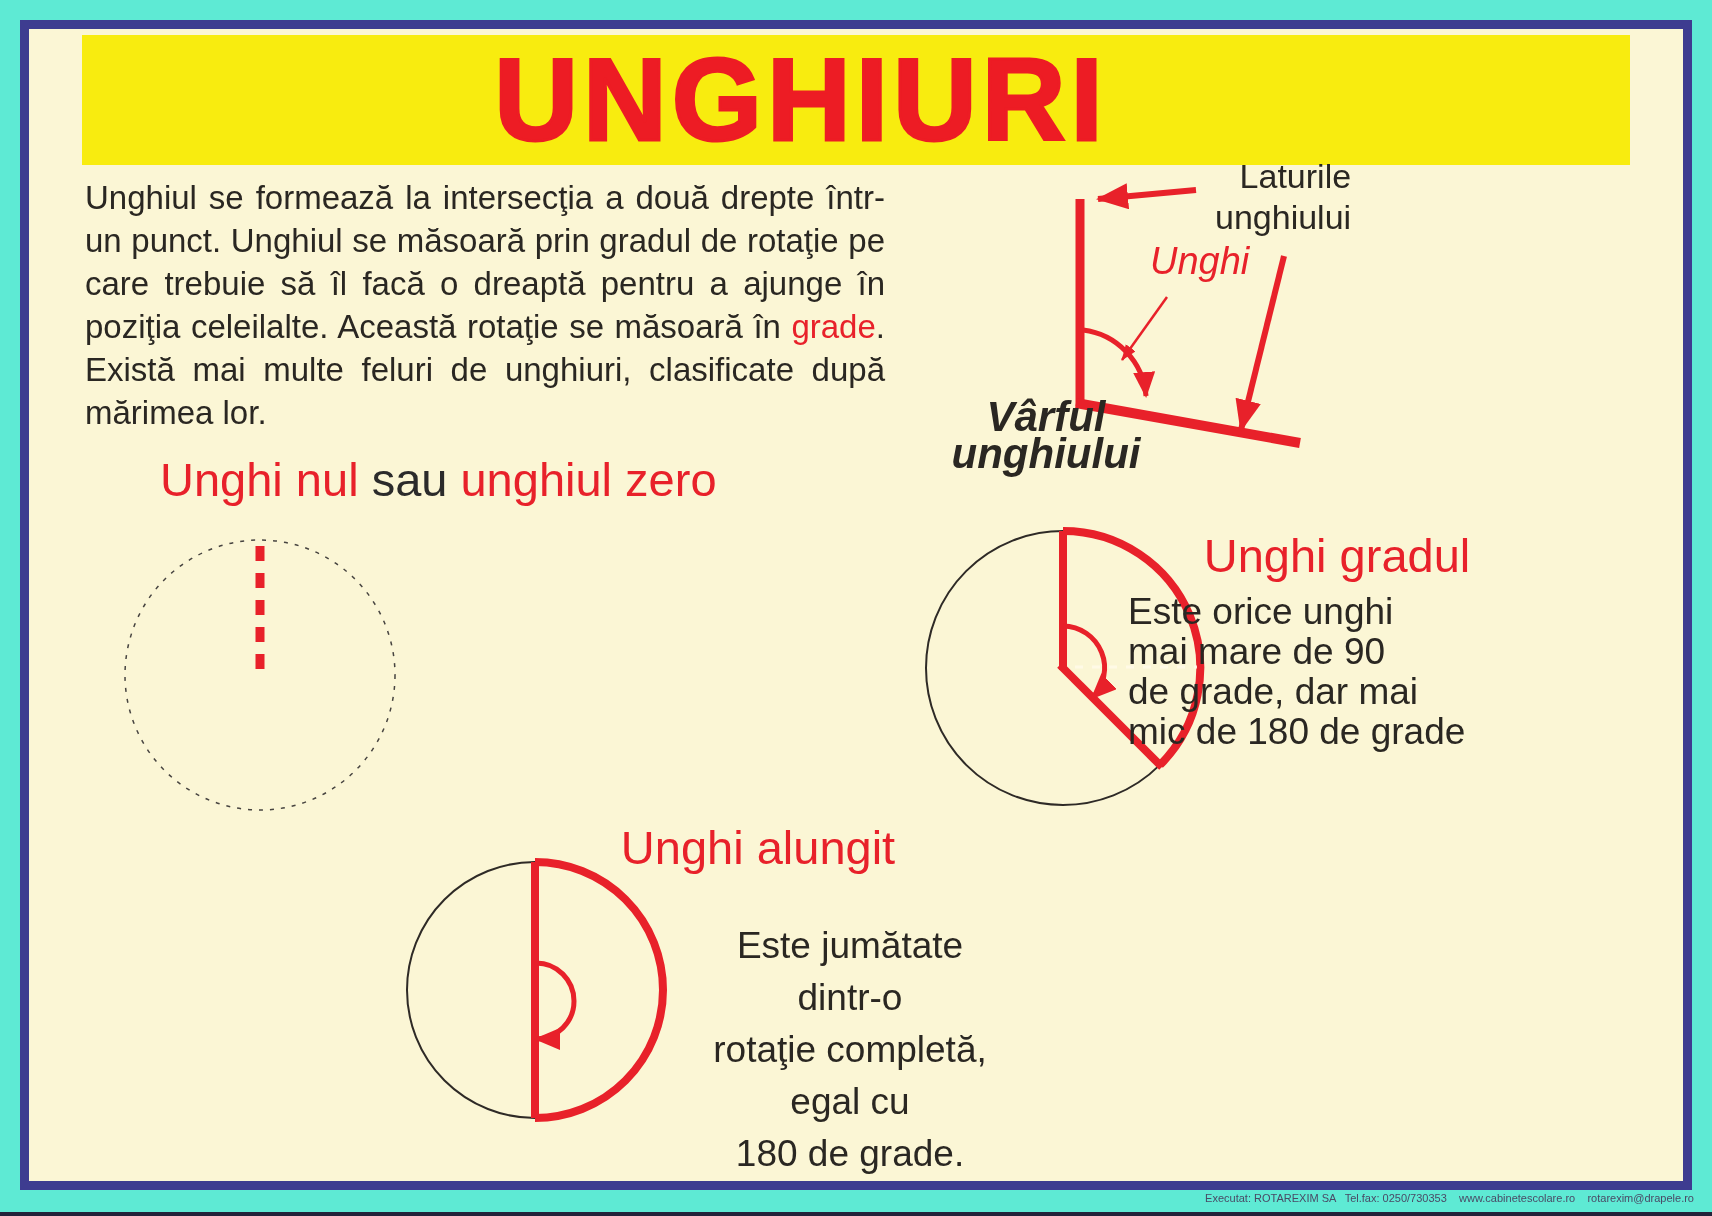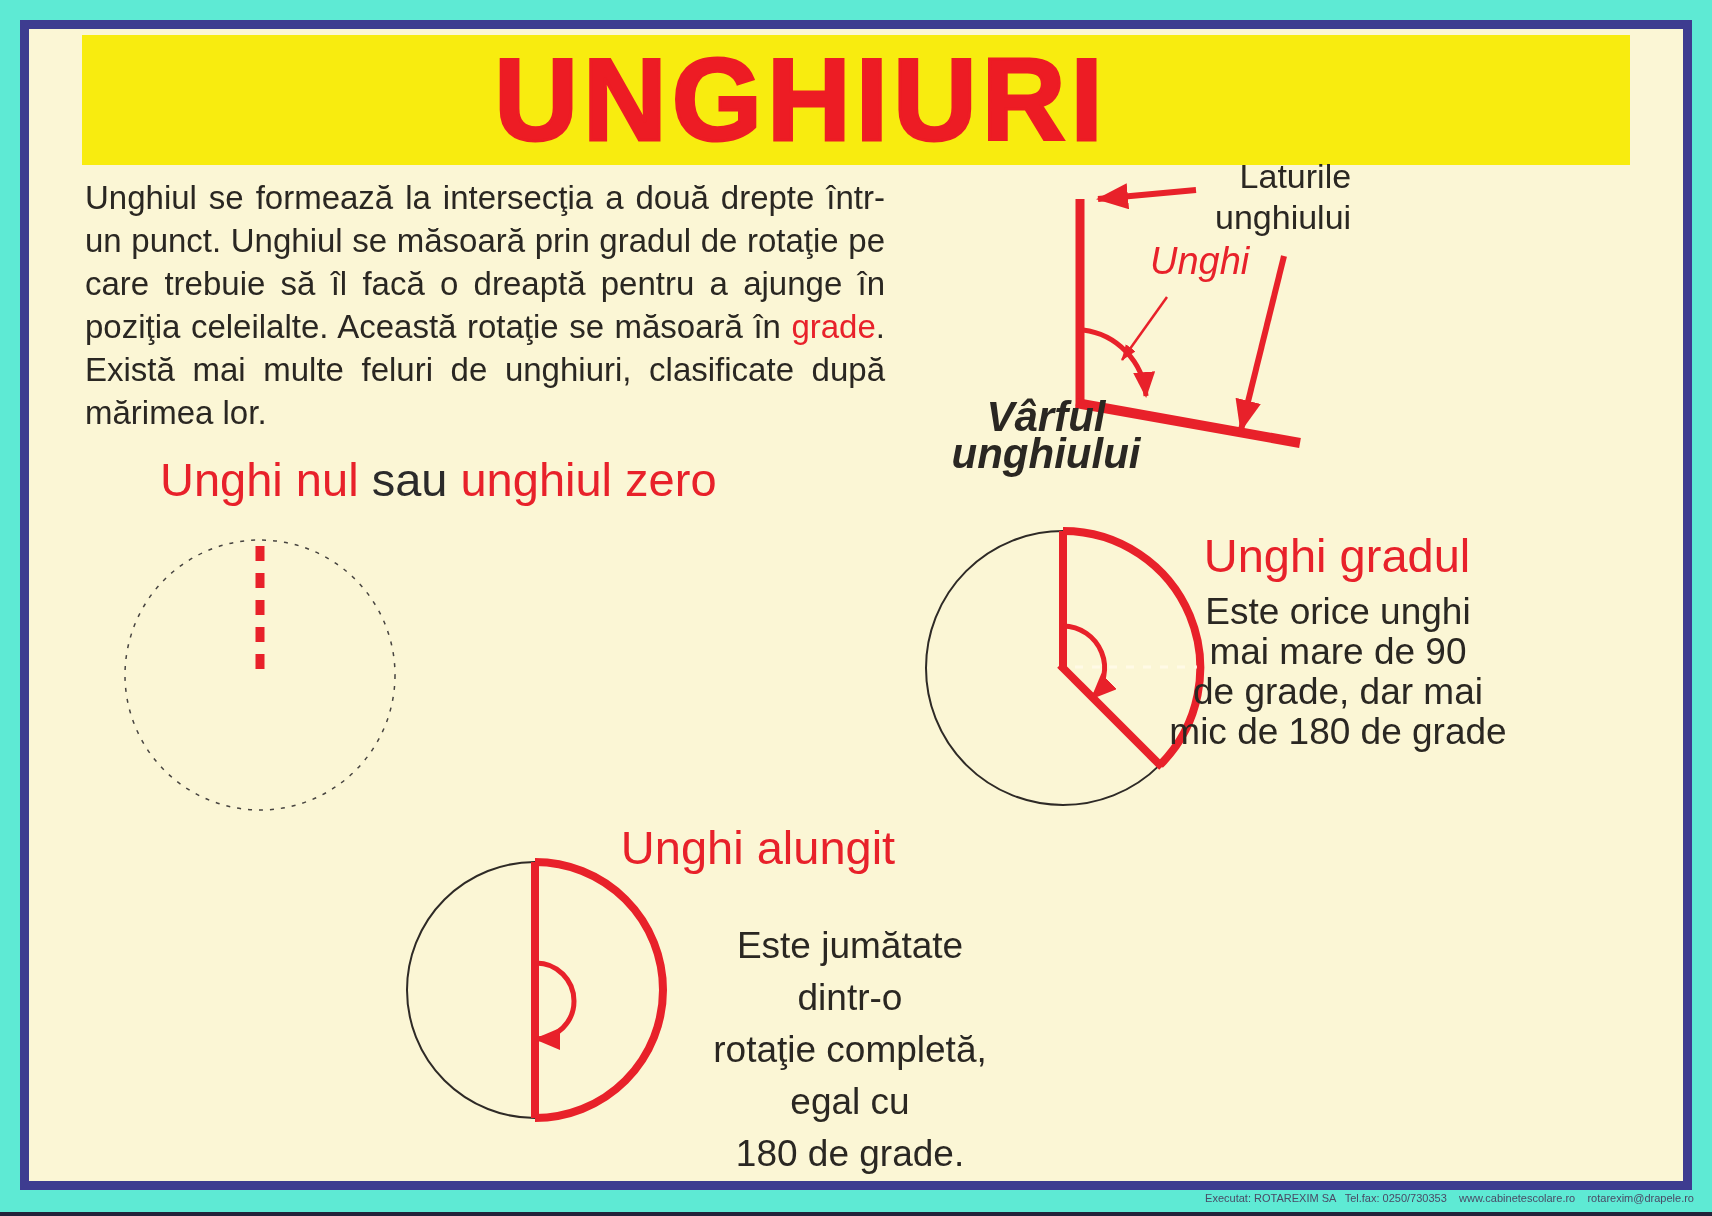--- a/index.html
+++ b/index.html
@@ -19,21 +19,21 @@
   .pre{white-space:pre-line;text-align:right;}
   .red{color:#e8212a;}
   .anatomy-sides{left:1215px;top:156px;font-size:34px;line-height:41px;}
   .anatomy-angle{left:1150px;top:240px;font-size:38px;font-style:italic;}
   .anatomy-vertex{left:936px;top:398px;width:220px;text-align:center;
         font-size:42px;line-height:37px;font-weight:bold;font-style:italic;}
   .zero-title{left:160px;top:452px;font-size:47px;white-space:nowrap;}
   .zero-title .conj{color:#2b2b2b;}
   .zero-desc{left:378px;top:590px;width:220px;text-align:center;font-size:37px;line-height:45px;}
   .obtuse-title{left:1130px;top:528px;width:414px;text-align:center;font-size:47px;}
-  .obtuse-desc{left:1128px;top:592px;width:420px;text-align:center;font-size:37px;line-height:40px;}
+  .obtuse-desc{left:1128px;top:592px;width:420px;text-align:left;font-size:37px;line-height:40px;}
   .straight-title{left:558px;top:820px;width:400px;text-align:center;font-size:47px;}
   .straight-desc{left:640px;top:920px;width:420px;text-align:center;font-size:37px;line-height:52px;}
   .credits{position:absolute;top:1192px;right:18px;font-size:11px;color:#4a4a66;white-space:pre;}
   .baseline{position:absolute;left:0;bottom:0;width:100%;height:4px;background:#23233a;}
 </style>
 </head>
 <body>
 
 <div class="page">
 

